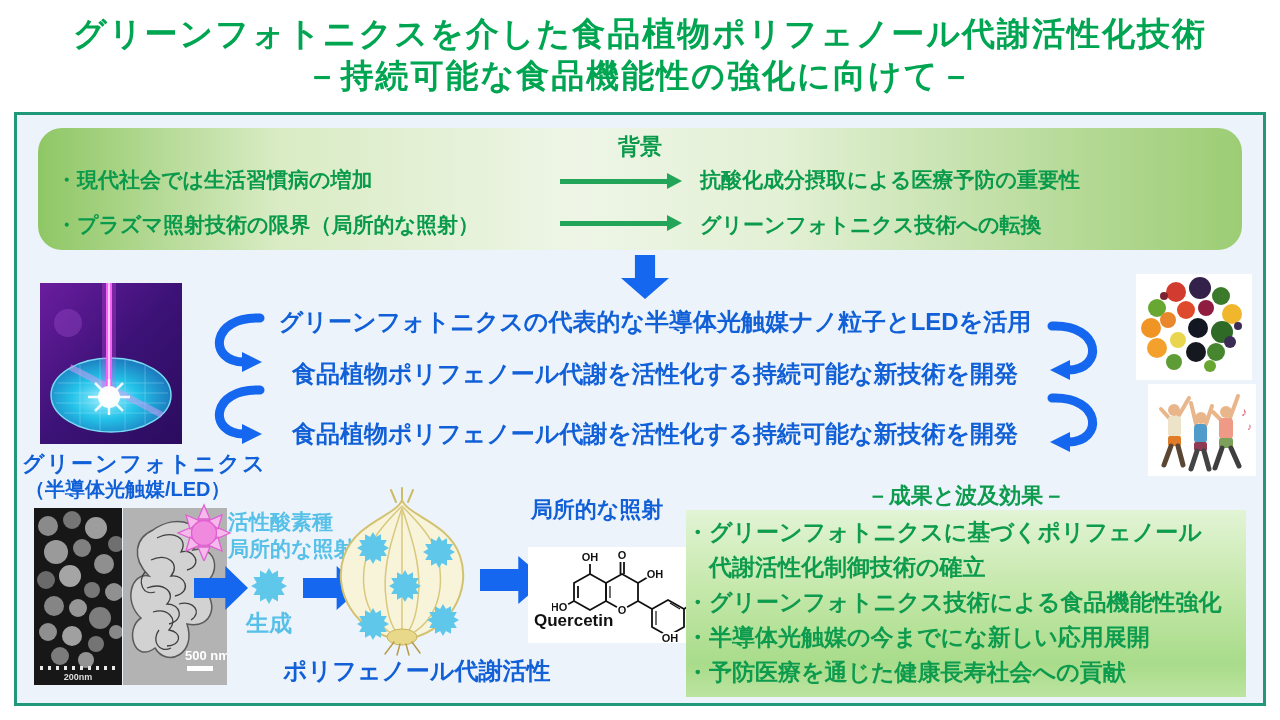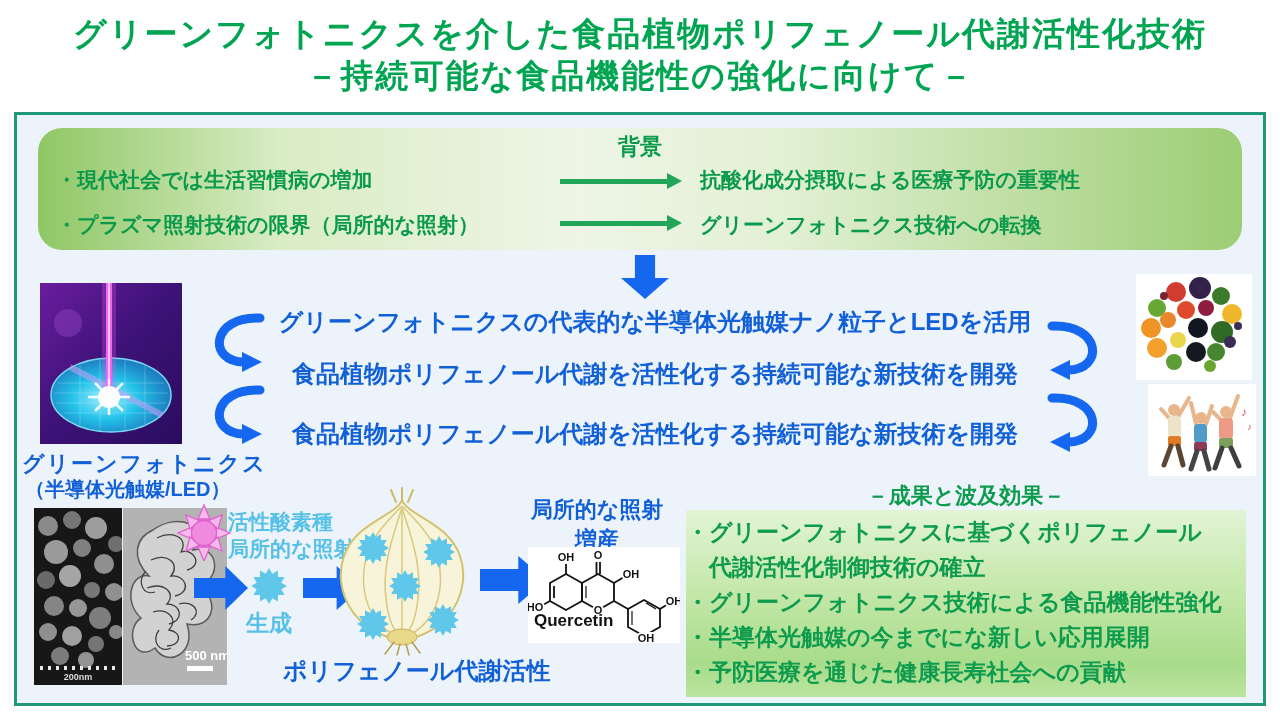--- a/index.html
+++ b/index.html
@@ -29,21 +29,21 @@
   .curve{width:64px;height:64px;}
   .curve.mirror{transform:scaleX(-1);}
   
   .blue-label{color:#1160d8;white-space:nowrap;}
   .lightblue{color:#56c0e8;white-space:nowrap;}
   
   .res-head{left:686px;top:481px;width:560px;text-align:center;color:#0d9b4d;font-size:22px;}
   .resbox{left:686px;top:510px;width:560px;height:187px;box-sizing:border-box;padding:5px 0;
           background:linear-gradient(180deg,#e2f4d5 0%,#c3e7a8 45%,#a8dc8a 82%,#bce49f 100%);}
   .resbox div{color:#0d9b4d;font-size:23px;line-height:35px;white-space:pre-line;}
-  .chem-card{left:528px;top:547px;width:152px;height:96px;background:#fff;}
+  .chem-card{left:528px;top:547px;width:152px;height:96px;background:#fff;padding-left:24px;}
   .quercetin{left:6px;top:64px;color:#111;font-size:17px;}
   svg text{font-family:"Liberation Sans","DejaVu Sans",sans-serif;font-weight:bold;}
 </style>
 </head>
 <body>
 
 <div id="canvas">
 
   <svg width="0" height="0" style="position:absolute">
       <defs>
@@ -305,21 +305,20 @@
     <svg class="abs" style="left:102px;top:118px" width="32" height="32">
         <use href="#burst"></use>
       </svg>
   </div>
   <div class="abs blue-label" style="left:283px;top:655px;font-size:24px">ポリフェノール代謝活性</div>
 
   <div class="abs barrow-right" style="left:480px;top:556px;width:66px;height:48px"></div>
 
   <div class="abs" style="left:508px;top:495px;width:178px;text-align:center">
     <span class="blue-label" style="display:block;font-size:22px">局所的な照射</span>
-    <span class="blue-label" style="display:block;font-size:22px">増産</span>
   </div>
 
   <div class="abs chem-card">
     <svg width="152" height="96" viewBox="0 0 152 96">
       <g fill="none" stroke="#111" stroke-width="1.8">
         <polygon points="22,36 38,27 54,36 54,54 38,63 22,54"></polygon>
         <polygon points="54,36 70,27 86,36 86,54 70,63 54,54"></polygon>
         <polygon points="100,62 116,53 132,62 132,80 116,89 100,80"></polygon>
         <line x1="68.5" y1="27" x2="68.5" y2="15"></line>
           <line x1="72" y1="27" x2="72" y2="15"></line>

